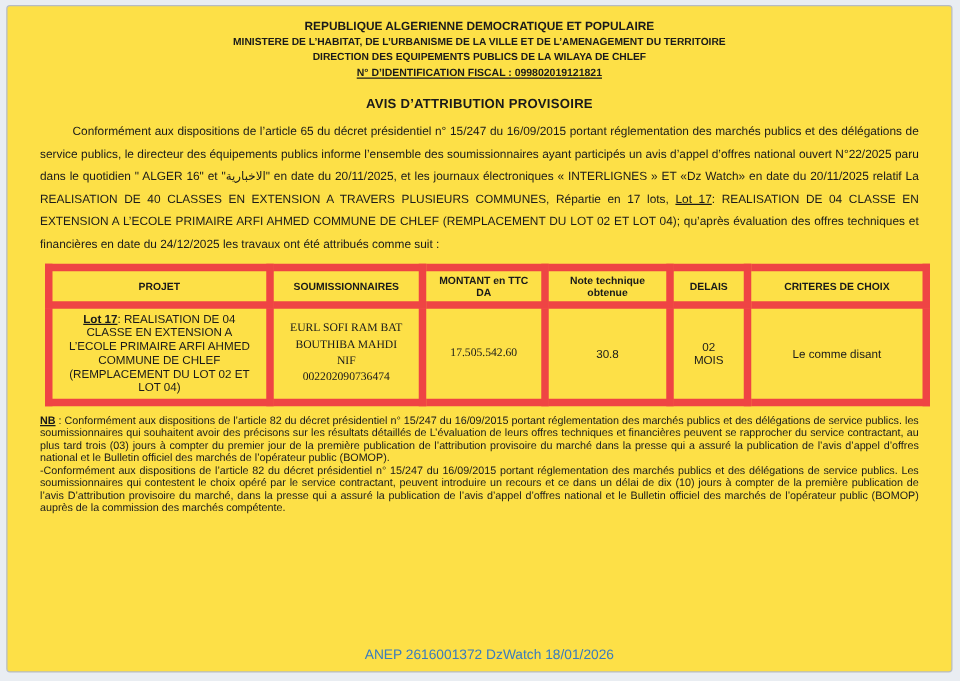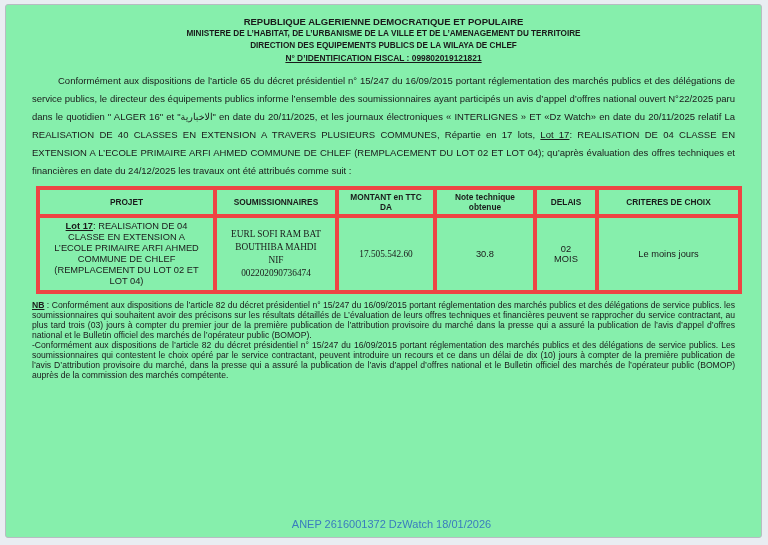--- a/index.html
+++ b/index.html
@@ -7,21 +7,21 @@
   body {
     background: #e9edf2;
     font-family: "Liberation Sans", sans-serif;
     color: #1a1a1a;
     position: relative;
   }
   .page {
     position: absolute;
     left: 5px; top: 4px;
     width: 757px; height: 534px;
-    background: #86efac;
+    background: #fde047;
     border: 1px solid #b7bcc2;
     border-radius: 3px;
     overflow: hidden;
   }
   .content { padding: 10px 26px 0 26px; }
 
   .doc-header { text-align: center; }
   .hdr-l1 { font-size: 9.5px; font-weight: bold; line-height: 13px; }
   .hdr-l2, .hdr-l3 { font-size: 8.2px; font-weight: bold; line-height: 12px; }
   .hdr-l4 { font-size: 8.4px; font-weight: bold; line-height: 12px; text-decoration: underline; }
@@ -45,21 +45,21 @@
   .bu { text-decoration: underline; font-weight: bold; }
 
   table.award {
     margin-top: 6px;
     margin-left: 4px;
     border-collapse: collapse;
     table-layout: fixed;
     width: 702px;
   }
   table.award th, table.award td {
-    border: 4px solid #ef4444;
+    border: 6px solid #ef4444;
     vertical-align: middle;
   }
   table.award th {
     font-size: 8.3px;
     font-weight: bold;
     text-align: center;
     height: 26px;
     line-height: 10px;
     padding: 2px 2px;
   }
@@ -123,20 +123,21 @@
 <div class="page">
   <div class="content">
 
     <div class="doc-header">
       <div class="hdr-l1">REPUBLIQUE ALGERIENNE DEMOCRATIQUE ET POPULAIRE</div>
       <div class="hdr-l2">MINISTERE DE L’HABITAT, DE L’URBANISME DE LA VILLE ET DE L’AMENAGEMENT DU TERRITOIRE</div>
       <div class="hdr-l3">DIRECTION DES EQUIPEMENTS PUBLICS DE LA WILAYA DE CHLEF</div>
       <div class="hdr-l4">N° D’IDENTIFICATION FISCAL : 099802019121821</div>
     </div>
 
+    <div class="doc-title">AVIS D’ATTRIBUTION PROVISOIRE</div>
 
     <p class="intro"><span>Conformément aux dispositions de l’article 65 du décret présidentiel n° 15/247 du 16/09/2015 portant réglementation des marchés publics et des délégations de service publics, le directeur des équipements publics informe l’ensemble des soumissionnaires ayant participés un avis d’appel d’offres national ouvert N°22/2025 paru dans le quotidien " ALGER 16" et "الاخبارية" en date du 20/11/2025, et les journaux électroniques « INTERLIGNES »  ET «Dz Watch» en date du 20/11/2025 relatif La REALISATION DE 40 CLASSES EN EXTENSION A TRAVERS PLUSIEURS COMMUNES, Répartie en 17 lots, </span><span class="u">Lot 17</span><span>: REALISATION DE 04 CLASSE EN EXTENSION A L’ECOLE PRIMAIRE ARFI AHMED COMMUNE DE CHLEF (REMPLACEMENT DU LOT 02 ET LOT 04); qu’après évaluation des offres techniques et financières en date du 24/12/2025 les travaux ont été attribués comme suit :</span></p>
 
     <table class="award">
       <colgroup>
         <col class="col-projet">
           <col class="col-soum">
           <col class="col-montant">
         <col class="col-note">
           <col class="col-delais">
@@ -160,21 +161,21 @@
           <td class="projet-cell"><span class="bu">Lot 17</span><span>: REALISATION DE 04 CLASSE EN EXTENSION A L’ECOLE PRIMAIRE ARFI AHMED COMMUNE DE CHLEF (REMPLACEMENT DU LOT 02 ET LOT 04)</span></td>
           <td class="soum-cell">
             <div>EURL  SOFI RAM BAT</div>
             <div>BOUTHIBA MAHDI</div>
             <div>NIF</div>
             <div>002202090736474</div>
           </td>
           <td class="montant-cell">17.505.542.60</td>
           <td>30.8</td>
           <td>02 MOIS</td>
-          <td>Le moins jours</td>
+          <td>Le comme disant</td>
         </tr>
       </tbody>
     </table>
 
     <div class="nb-block">
       <p><span class="nb-label">NB</span><span> : </span><span>Conformément aux dispositions de l’article 82 du décret présidentiel n° 15/247 du 16/09/2015 portant réglementation des marchés publics et des délégations de service publics. les soumissionnaires qui souhaitent avoir des précisons sur les résultats détaillés de L’évaluation de leurs offres techniques et financières peuvent se rapprocher du service contractant, au plus tard trois (03) jours à compter du premier jour de la première publication de l’attribution provisoire du marché dans la presse qui a assuré la publication de l’avis d’appel d’offres national et le Bulletin officiel des marchés de l’opérateur public (BOMOP).</span></p>
       <p>-Conformément aux dispositions de l’article 82 du décret présidentiel n° 15/247 du 16/09/2015 portant réglementation des marchés publics et des délégations de service publics. Les soumissionnaires qui contestent le choix opéré par le service contractant, peuvent introduire un recours et ce dans un délai de dix (10) jours à compter de la première publication de l’avis D’attribution provisoire du marché, dans la presse qui a assuré la publication de l’avis d’appel d’offres national et le Bulletin officiel des marchés de l’opérateur public (BOMOP) auprès de la commission des marchés compétente.</p>
     </div>
 
 

